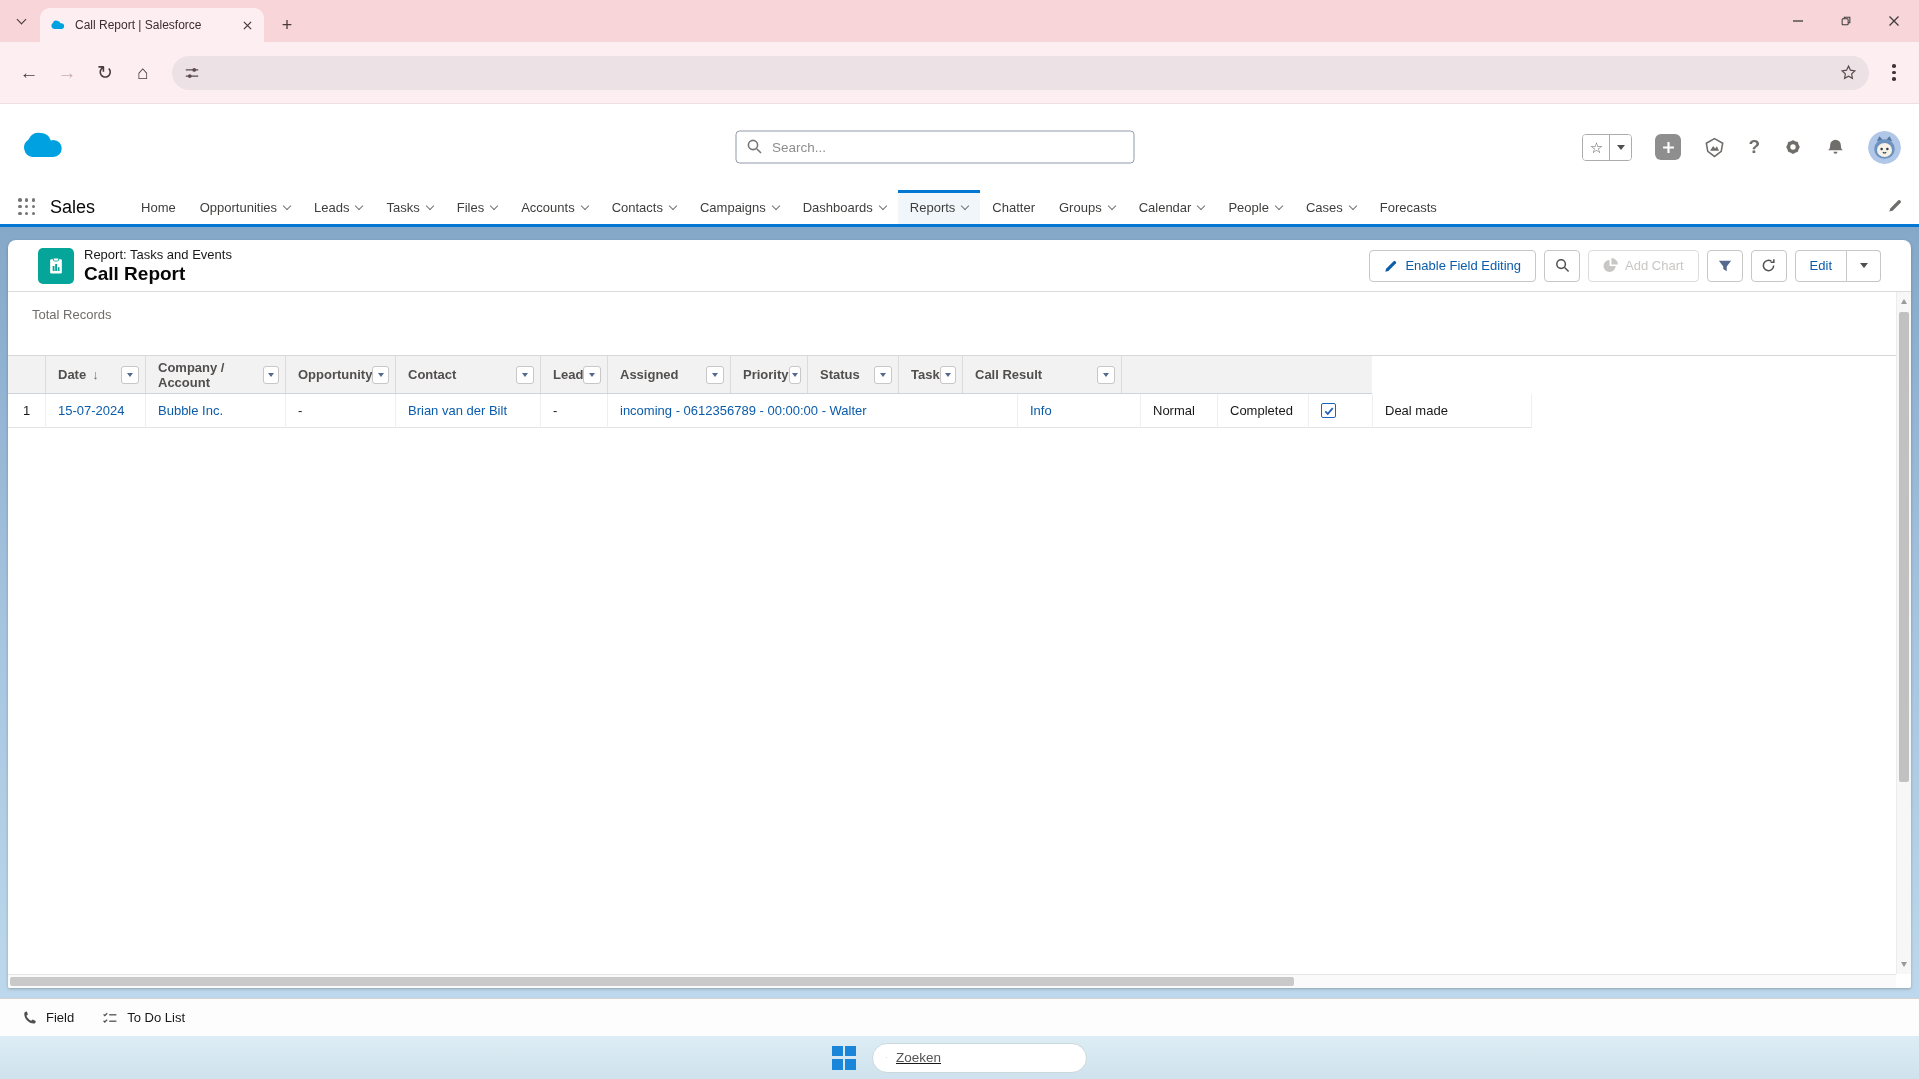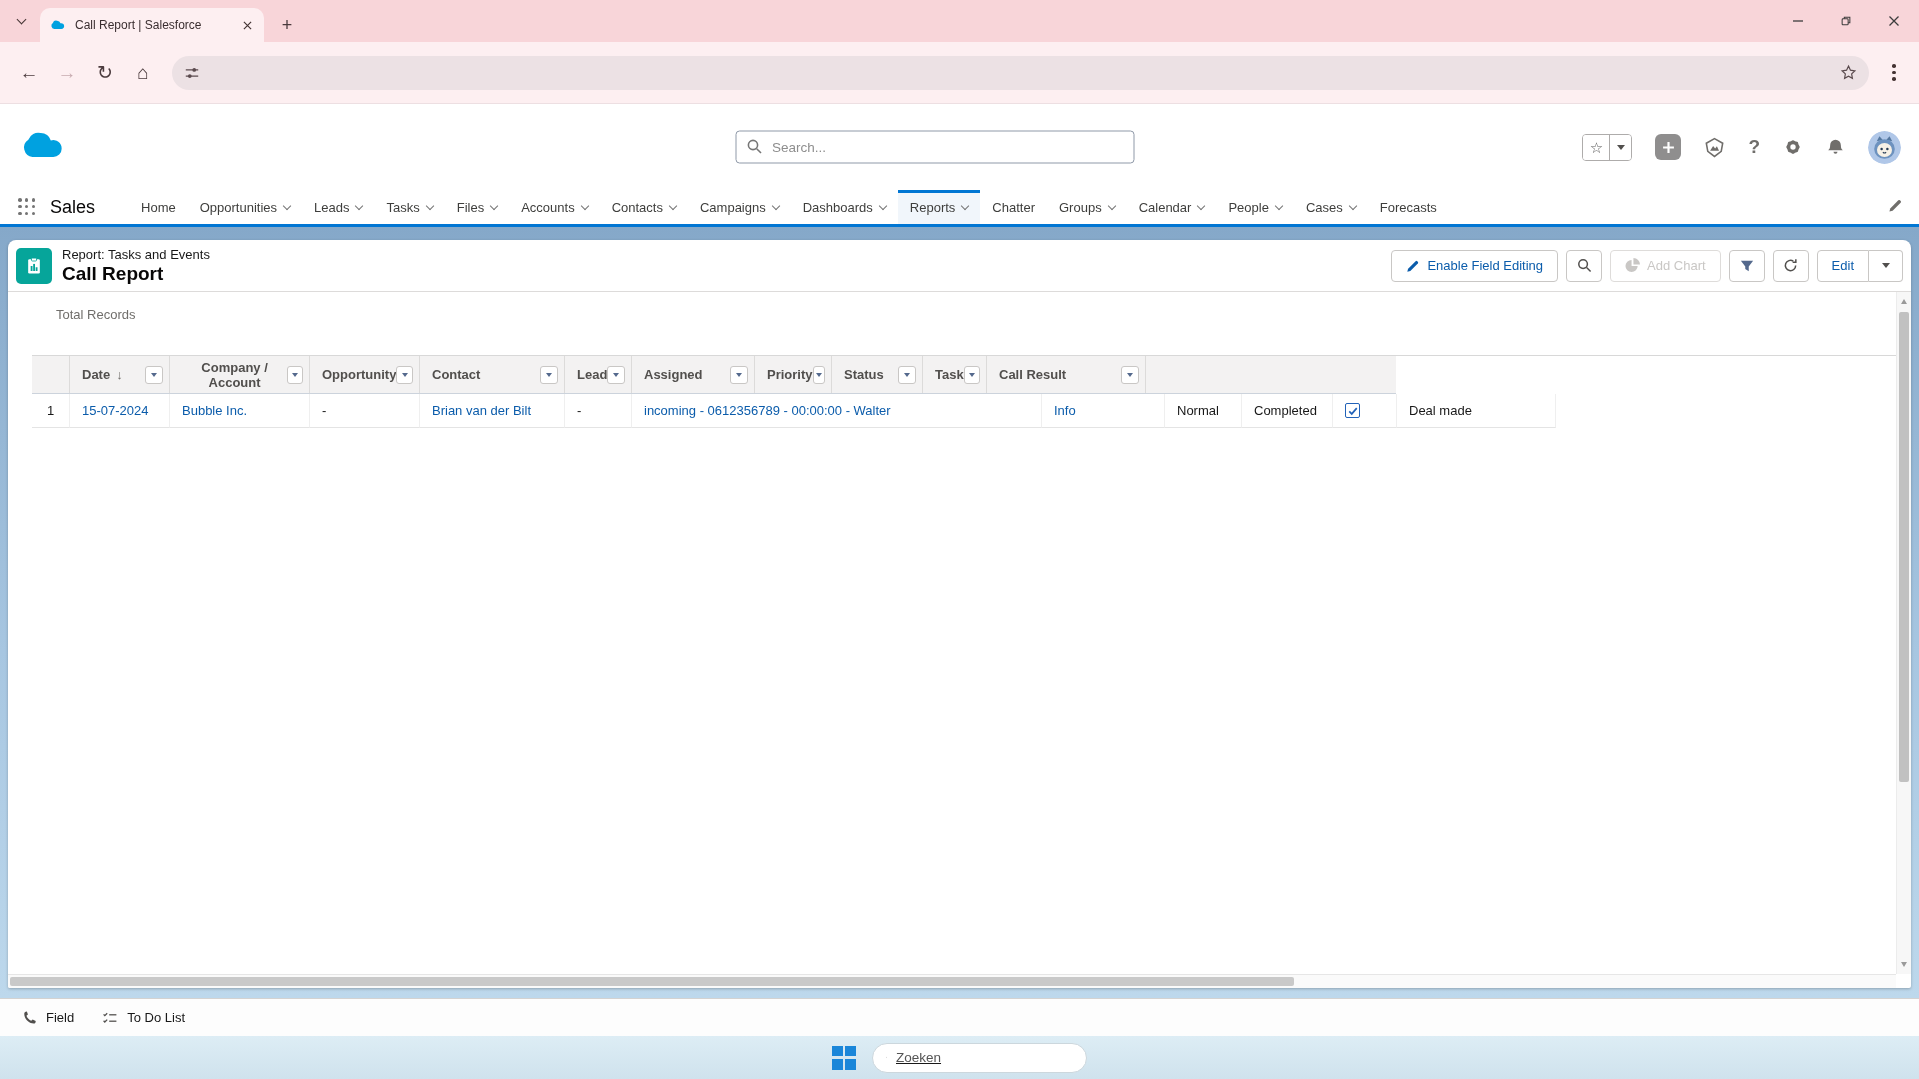--- a/index.html
+++ b/index.html
@@ -61,39 +61,39 @@
   .nav-item { display:flex; align-items:center; padding:0 12px; font-size:13px; color:#3e3e3c; cursor:pointer; white-space:nowrap; }
   .nav-item.active { background:#f1f6fb; box-shadow:inset 0 3px 0 #0176d3; }
   .chev { display:inline-block; width:6px; height:6px; border-right:1.4px solid #747474; border-bottom:1.4px solid #747474;
         transform:rotate(45deg); margin:-3px 0 0 7px; }
   .nav-pencil { position:absolute; right:16px; top:8px; }
 
   
   .sf-content { flex:1; background:linear-gradient(180deg,#85a8c9 0%,#a7c6e1 55%,#bdd8ec 100%); padding:13px 8px 10px; min-height:0; }
   .panel { background:#fff; height:100%; border-radius:8px 8px 2px 2px; box-shadow:0 1px 3px rgba(0,0,0,.25);
         display:flex; flex-direction:column; position:relative; overflow:hidden; }
-  .panel-header { height:52px; display:flex; align-items:center; padding:0 8px; border-bottom:1px solid #dddbda; flex:0 0 auto; }
+  .panel-header { height:52px; display:flex; align-items:center; padding:0 30px; border-bottom:1px solid #dddbda; flex:0 0 auto; }
   .report-icon { width:36px; height:36px; background:#06a59a; border-radius:5px; display:flex; align-items:center; justify-content:center; margin-right:10px; }
   .rpt-sub { font-size:13px; color:#181818; }
   .rpt-title { font-size:19px; font-weight:bold; color:#080707; margin-top:1px; }
   .actions { margin-left:auto; display:flex; align-items:center; gap:8px; }
   .btn { height:32px; border:1px solid #c9c7c5; border-radius:4px; background:#fff; color:#0b5cab; font-size:13px;
         padding:0 14px; display:flex; align-items:center; gap:7px; }
   .btn.icon-only { width:36px; padding:0; justify-content:center; }
   .btn.disabled { color:#c9c7c5; border-color:#dedcda; cursor:default; }
   .btn-group { display:flex; }
   .btn-group .btn:first-child { border-radius:4px 0 0 4px; }
   .btn-group .btn:last-child { border-radius:0 4px 4px 0; border-left:none; width:34px; padding:0; justify-content:center; }
 
-  .panel-body { flex:1; position:relative; min-height:0;margin-left:24px; }
+  .panel-body { flex:1; position:relative; min-height:0; }
   .summary { height:64px; padding:15px 0 0 24px; border-bottom:1px solid #d8d8d8; }
   .summary-label { font-size:13px; color:#706e6b; }
 
   .rpt-table { width:1524px; }
-  .thead-row { display:flex; width:1364px; height:38px; background:#f3f2f2; border-bottom:1px solid #ccd3dc;text-align:center; }
+  .thead-row { display:flex; width:1364px; height:38px; background:#f3f2f2; border-bottom:1px solid #ccd3dc; }
   .th { display:flex; align-items:center; padding:0 6px 0 12px; border-right:1px solid #dcdbda;
         font-weight:bold; color:#514f4d; font-size:13px; cursor:pointer; }
   .th .sort { margin-left:6px; color:#706e6b; font-size:13px; }
   .filter-btn { margin-left:auto; width:18px; height:18px; border:1px solid #c9c7c5; border-radius:3px; background:#fff;
         display:flex; align-items:center; justify-content:center; }
   .tri { width:0; height:0; border-left:3.5px solid transparent; border-right:3.5px solid transparent; border-top:4.5px solid #54698d; }
   .tr { display:flex; width:1524px; height:34px; background:#fff; }
   .td { display:flex; align-items:center; padding:0 12px; border-right:1px solid #efefef; border-bottom:1px solid #e4e4e4; font-size:13px; color:#181818; }
   .td.center { justify-content:center; padding:0; }
   .td a { color:#0b5cab; text-decoration:none; cursor:pointer; }

